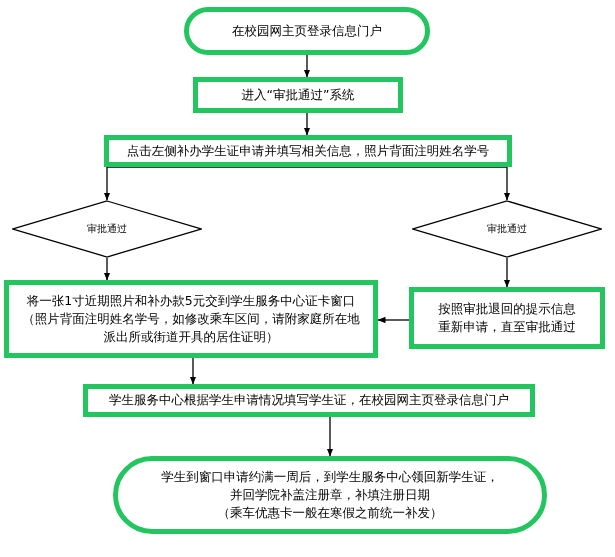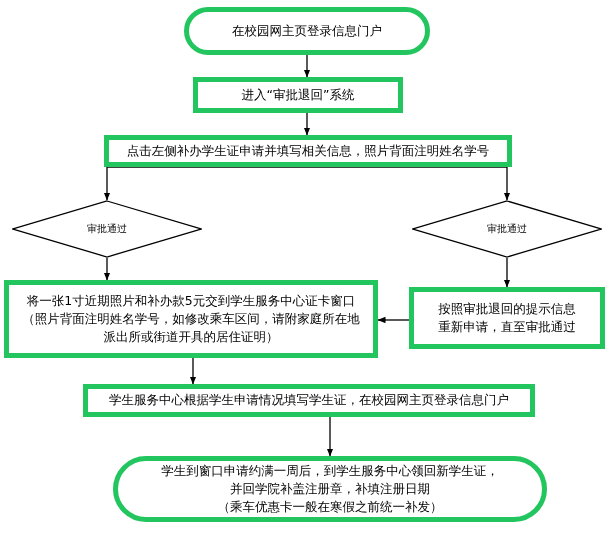--- a/index.html
+++ b/index.html
@@ -106,21 +106,21 @@
 
       <path d="M107,167 L507,167"></path>
     </g>
   </svg>
 
   <div class="node terminator" style="left:184px; top:7px; width:246px; height:48px;">
     <span class="txt">在校园网主页登录信息门户</span>
   </div>
 
   <div class="node" style="left:193px; top:77px; width:210px; height:36px;">
-    <span class="txt">进入“审批退回”系统</span>
+    <span class="txt">进入“审批通过”系统</span>
   </div>
 
   <div class="node" style="left:104px; top:135px; width:408px; height:32px;">
     <span class="txt">点击左侧补办学生证申请并填写相关信息，照片背面注明姓名学号</span>
   </div>
 
   <div class="diamond-wrap" style="left:12px; top:200px; width:190px; height:58px;">
     <svg width="190" height="58" viewBox="0 0 190 58">
       <polygon points="95,1 189,29 95,57 1,29" fill="#ffffff" stroke="#000000" stroke-width="1.3"></polygon>
     </svg>
@@ -140,19 +140,19 @@
   </div>
 
   <div class="node" style="left:409px; top:287px; width:196px; height:62px; padding:6px 24px;">
     <span class="txt">按照审批退回的提示信息重新申请，直至审批通过</span>
   </div>
 
   <div class="node" style="left:83px; top:384px; width:452px; height:33px;">
     <span class="txt">学生服务中心根据学生申请情况填写学生证，在校园网主页登录信息门户</span>
   </div>
 
-  <div class="node terminator" style="left:113px; top:456px; width:434px; height:66px; border-radius:60px; padding:6px 30px;">
+  <div class="node terminator" style="left:113px; top:456px; width:434px; height:78px; border-radius:60px; padding:6px 30px;">
     <span class="txt">学生到窗口申请约满一周后，到学生服务中心领回新学生证，
 并回学院补盖注册章，补填注册日期
 （乘车优惠卡一般在寒假之前统一补发）</span>
   </div>
 
 </div>
 
 </body></html>

